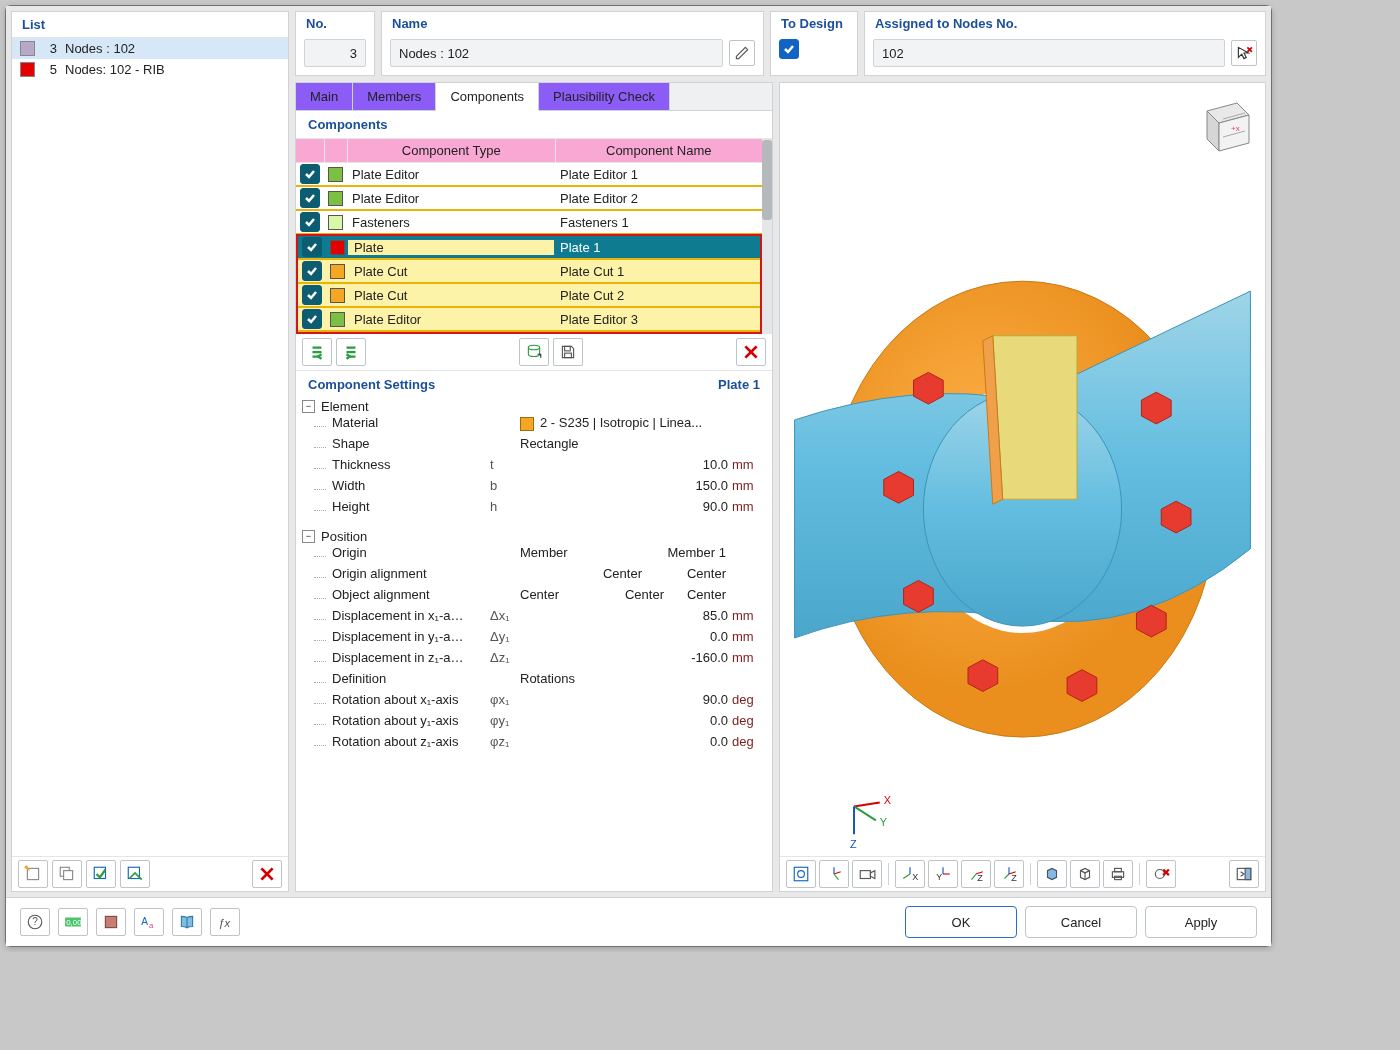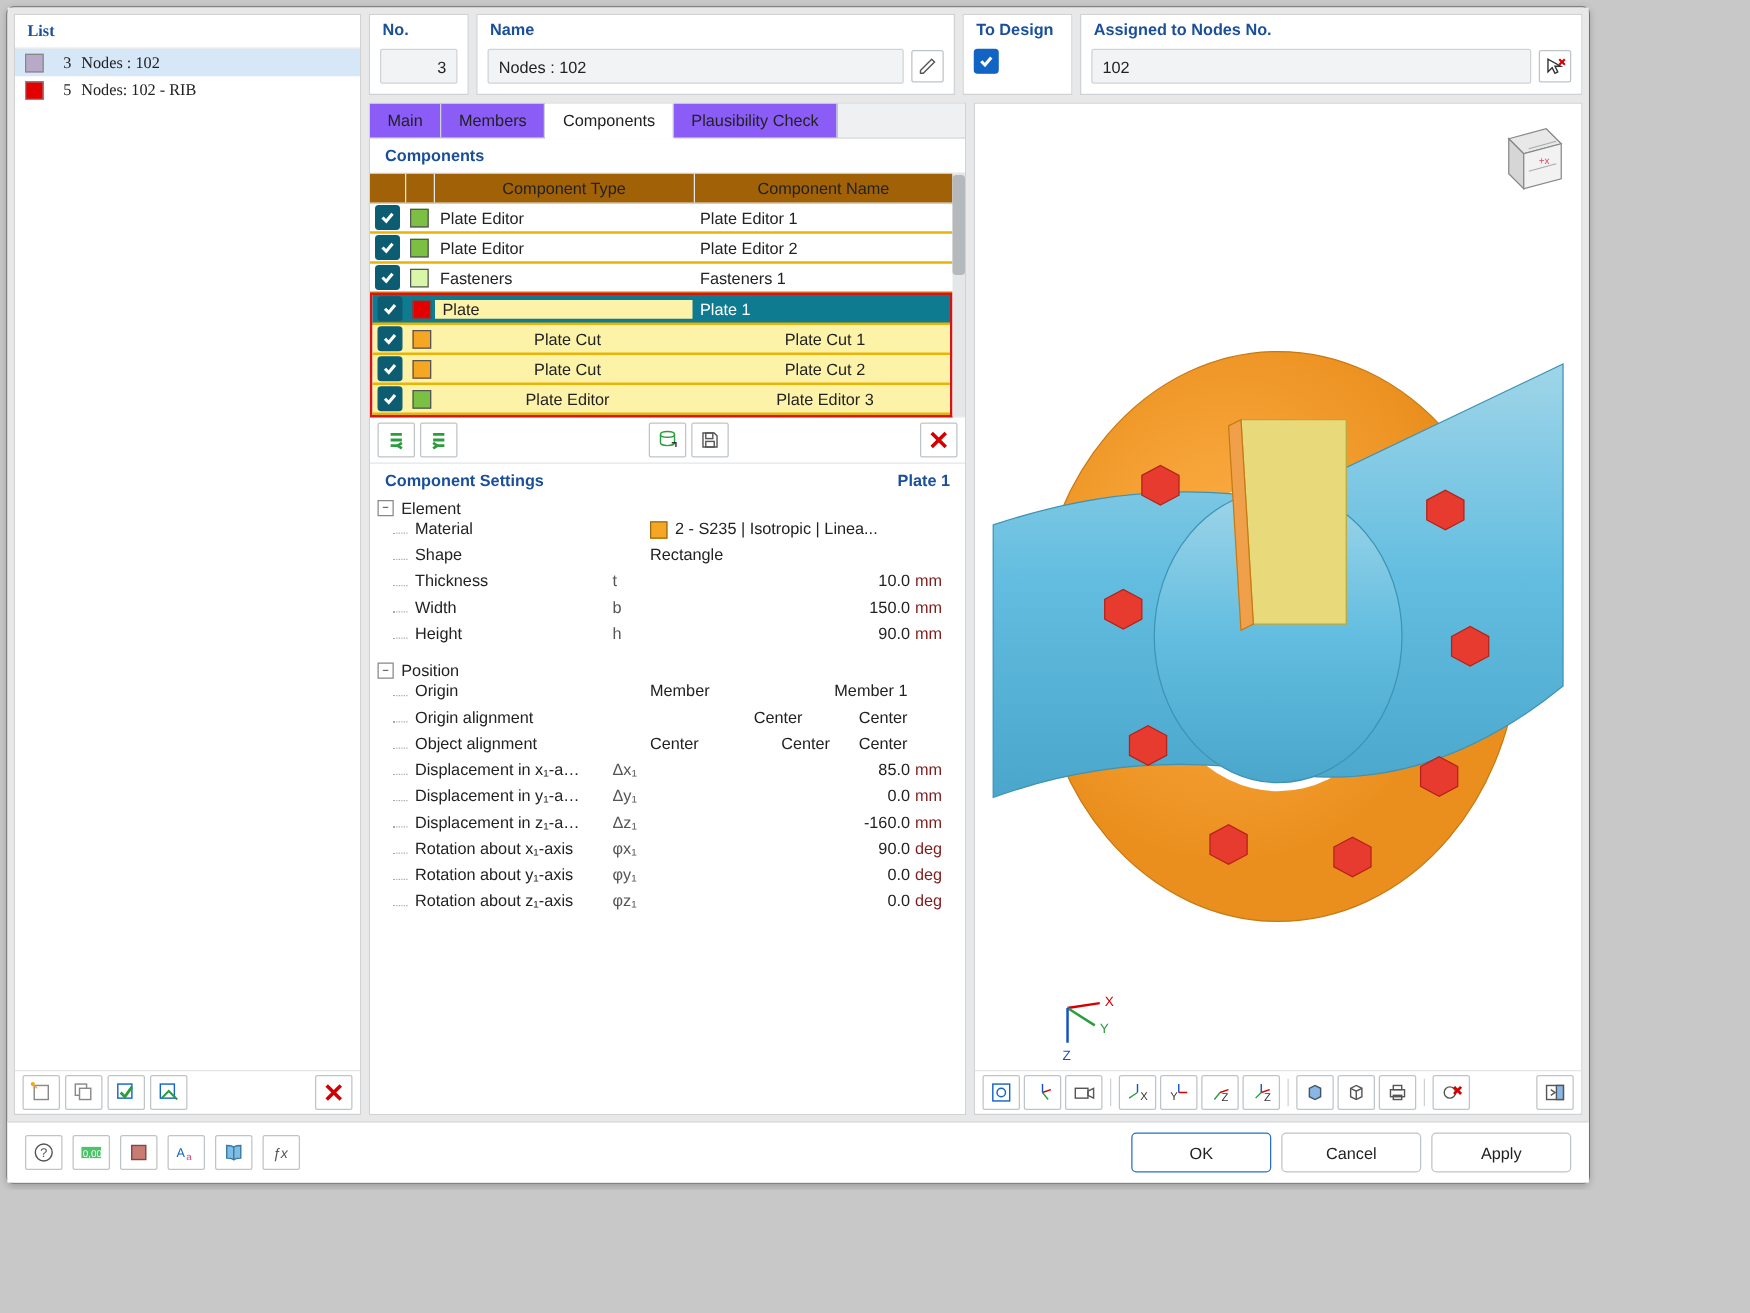--- a/index.html
+++ b/index.html
@@ -29,21 +29,21 @@
   .titlebar{height:32px;display:flex;align-items:center;padding:0 0 0 8px;border-bottom:1px solid #e0e0e0;}
   .titlebar .app-icon{width:18px;height:18px;margin-right:8px;background:linear-gradient(135deg,#ffcf3f 40%,#4f8ed8 60%);border:1px solid #888;border-radius:2px;}
   .titlebar .title{flex:0 0 auto;font-size:13px;}
   .titlebar .spacer{flex:1;}
   .titlebar .winbtn{width:46px;height:32px;display:flex;align-items:center;justify-content:center;font-size:13px;}
   .titlebar .winbtn.close{font-size:16px;}
   .titlebar .winbtn svg{width:12px;height:12px;stroke:#222;stroke-width:1.3;fill:none;}
   
   .body{flex:1;display:flex;flex-direction:column;background:var(--bg-outer);min-height:0;}
   .main-area{flex:1;display:flex;min-height:0;padding:5px;gap:6px;}
-  .list-pane{width:276px;background:var(--bg-panel);border:1px solid var(--border);display:flex;flex-direction:column;font-family:Liberation Serif, serif;}
+  .list-pane{width:276px;background:var(--bg-panel);border:1px solid var(--border);display:flex;flex-direction:column;}
   .section-header{padding:5px 10px;font-weight:600;color:var(--text-blueheader);border-bottom:1px solid var(--border-light);background:#fff;}
   .list-items{flex:1;overflow:auto;}
   .list-item{display:flex;align-items:center;padding:3px 6px 3px 8px;gap:8px;}
   .list-item.selected{background:#d6e8f7;}
   .swatch{width:13px;height:13px;border:1px solid #888;flex:0 0 auto;}
   .list-toolbar{height:34px;border-top:1px solid var(--border-light);display:flex;align-items:center;padding:0 6px;gap:4px;}
   .tbtn{width:28px;height:26px;border:1px solid var(--btn-border);background:var(--btn-bg);display:flex;align-items:center;justify-content:center;border-radius:2px;font-size:12px;}
   .tbtn.red svg{stroke:#d40000;}
   
   .right-pane{flex:1;display:flex;flex-direction:column;min-width:0;gap:6px;}
@@ -61,33 +61,33 @@
   .tabs-wrap{background:var(--bg-panel);border:1px solid var(--border);flex:1;display:flex;flex-direction:column;min-height:0;}
   .tabs{display:flex;border-bottom:1px solid var(--border);background:#eef0f1;}
   .tab{padding:6px 14px;border-right:1px solid var(--border);font-size:13px;background:#8b5cf6;}
   .tab.active{background:#fff;border-bottom:1px solid #fff;margin-bottom:-1px;}
   .tab-body{flex:1;background:#fff;display:flex;flex-direction:column;min-height:0;}
   .subpanel{border-bottom:1px solid var(--border-light);}
   .subpanel .sp-title{padding:6px 12px;font-weight:600;color:var(--text-blueheader);}
   
   .comp-table-wrap{display:flex;min-height:0;}
   .comp-table{flex:1;border-top:1px solid var(--border-light);}
-  .ct-head{display:flex;background:#a16207;border-bottom:1px solid var(--border-light);}
+  .ct-head{display:flex;background:#f9a8d4;border-bottom:1px solid var(--border-light);}
   .ct-head .c1{width:28px;border-right:1px solid var(--border-light);}
   .ct-head .c2{width:22px;border-right:1px solid var(--border-light);}
   .ct-head .c3{flex:1;text-align:center;padding:4px 0;border-right:1px solid var(--border-light);}
   .ct-head .c4{flex:1;text-align:center;padding:4px 0;}
   .ct-row{display:flex;align-items:center;height:22px;border-bottom:2px solid #eab308;}
   .ct-row .c1{width:28px;display:flex;align-items:center;justify-content:center;}
   .ct-row .c2{width:22px;display:flex;align-items:center;justify-content:center;}
   .ct-row .c3{flex:1;padding-left:6px;}
   .ct-row .c4{flex:1;padding-left:6px;}
   .ct-row.sel{background:var(--row-selected);color:#fff;}
   .ct-row.sel .c3{background:var(--row-yellow);color:#222;}
-  .ct-row.yel{background:var(--row-yellow);text-align:center;}
+  .ct-row.yel{background:var(--row-yellow);}
   .sq{width:13px;height:13px;border:1px solid #555;}
   .ct-scroll{width:10px;background:#e5e6e7;display:flex;flex-direction:column;}
   .ct-scroll .thumb{flex:0 0 80px;background:#b6b9bc;margin-top:2px;border-radius:3px;}
   .red-outline{border:2px solid var(--row-highlight-border);margin:-1px 0;}
   .comp-toolbar{display:flex;align-items:center;padding:4px 6px;gap:4px;border-top:1px solid var(--border-light);}
   .comp-toolbar .gap{flex:1;}
   
   .settings-panel{flex:1;display:flex;flex-direction:column;min-height:0;overflow:hidden;}
   .settings-head{display:flex;align-items:center;padding:6px 12px;font-weight:600;color:var(--text-blueheader);justify-content:space-between;}
   .settings-head .right{margin-left:auto;color:var(--text-blueheader);}
@@ -486,20 +486,27 @@
                       </div>
                       <div class="prop-row">
                         <div class="indent"></div>
                         <div class="lbl">Displacement in z₁-a…</div>
                         <div class="sym">Δz₁</div>
                         <div class="val ">-160.0</div>
                         <div class="unit">mm</div>
                       </div>
                       <div class="prop-row">
                         <div class="indent"></div>
+                        <div class="lbl">Definition</div>
+                        <div class="sym"></div>
+                        <div class="val left">Rotations</div>
+                        <div class="unit"></div>
+                      </div>
+                      <div class="prop-row">
+                        <div class="indent"></div>
                         <div class="lbl">Rotation about x₁-axis</div>
                         <div class="sym">φx₁</div>
                         <div class="val ">90.0</div>
                         <div class="unit">deg</div>
                       </div>
                       <div class="prop-row">
                         <div class="indent"></div>
                         <div class="lbl">Rotation about y₁-axis</div>
                         <div class="sym">φy₁</div>
                         <div class="val ">0.0</div>

